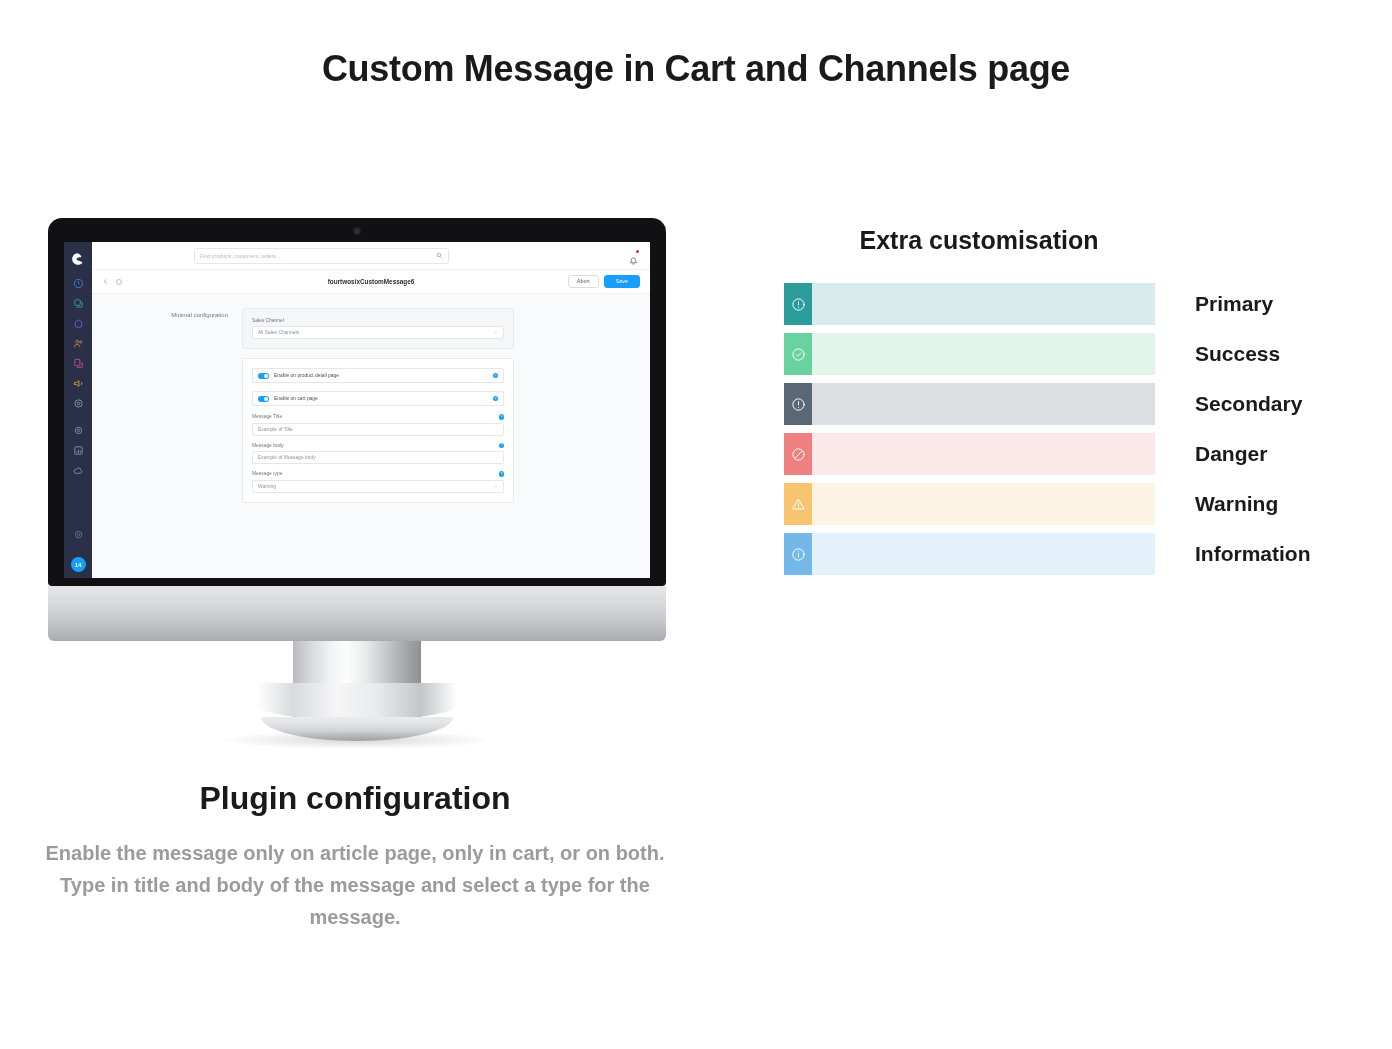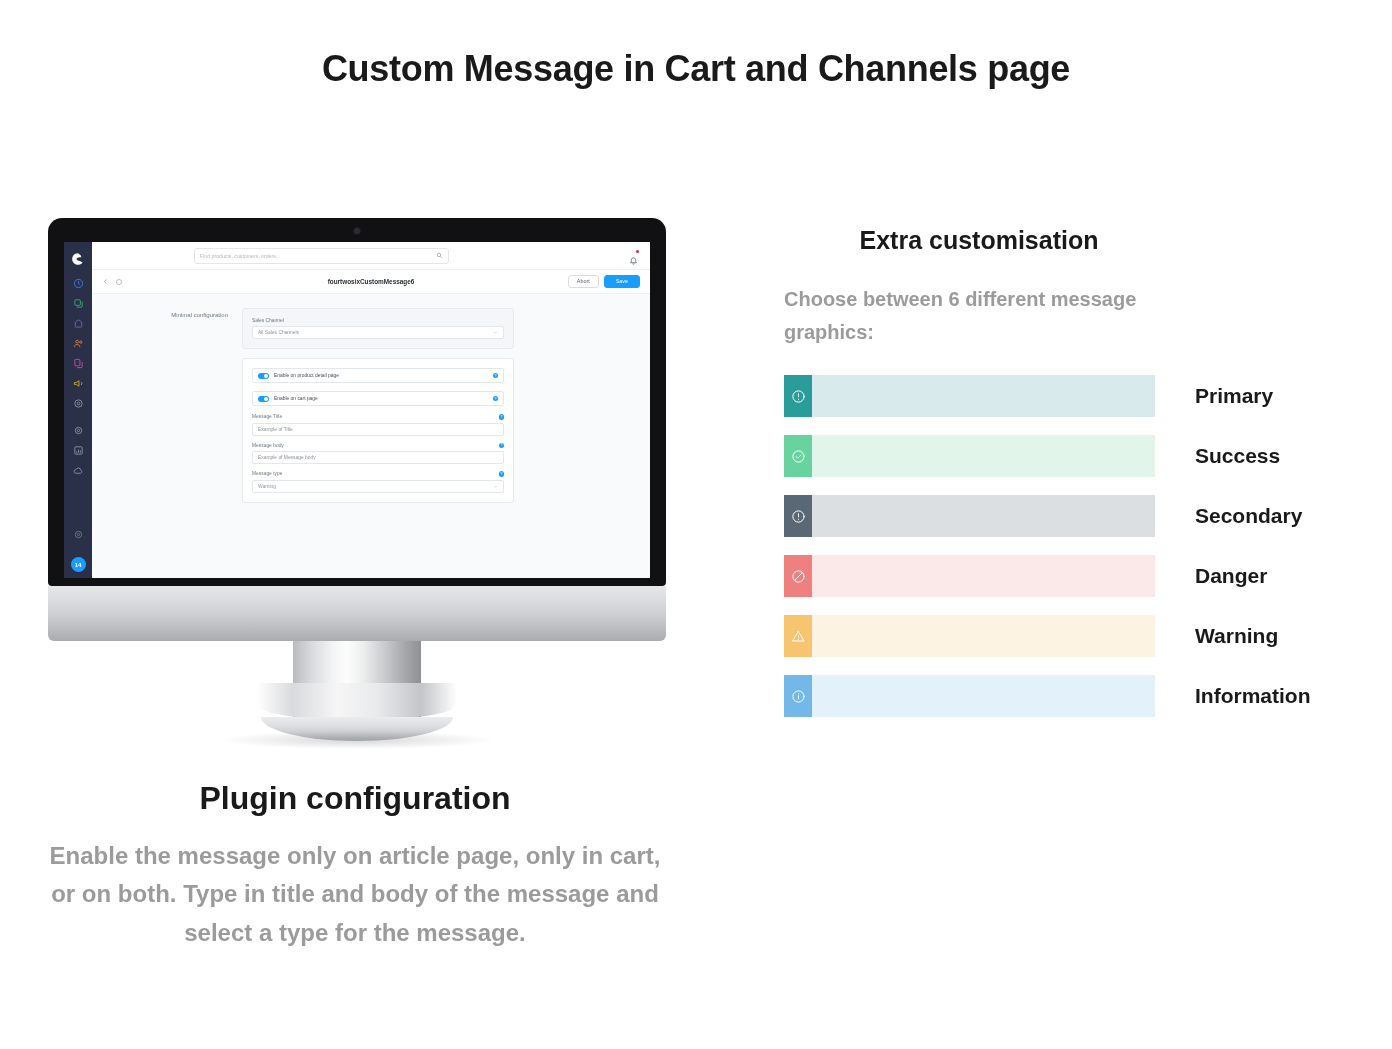--- a/index.html
+++ b/index.html
@@ -349,21 +349,21 @@
     width: 630px;
     text-align: center;
   }
   .caption-title {
     font-size: 32px;
     font-weight: bold;
     color: #1a1a1a;
     margin-bottom: 20px;
   }
   .caption-body {
-    font-size: 24px;
+    font-size: 20px;
     font-weight: bold;
     color: #9b9b9b;
     line-height: 1.6;
   }
 
   
   .right-panel {
     position: absolute;
     left: 784px;
     top: 226px;
@@ -381,21 +381,21 @@
     font-size: 20px;
     font-weight: bold;
     color: #9b9b9b;
     line-height: 1.65;
     width: 440px;
     margin-bottom: 26px;
   }
   .msg-row {
     display: flex;
     align-items: center;
-    margin-bottom: 18px;
+    margin-bottom: 8px;
   }
   .msg-bar {
     width: 371px;
     height: 42px;
     display: flex;
     overflow: hidden;
   }
   .msg-icon-block {
     width: 28px;
     flex: 0 0 28px;
@@ -587,21 +587,20 @@
   </div>
 </div>
 
 <div class="left-caption">
   <div class="caption-title">Plugin configuration</div>
   <div class="caption-body">Enable the message only on article page, only in cart, or on both. Type in title and body of the message and select a type for the message.</div>
 </div>
 
 <div class="right-panel">
   <div class="right-title">Extra customisation</div>
-  <div class="right-sub">Choose between 6 different message graphics:</div>
   <div id="msg-list">
       <div class="msg-row">
         <div class="msg-bar">
           <div class="msg-icon-block" style="background: rgb(42, 157, 155);">
             <svg viewBox="0 0 24 24" fill="none" stroke="#ffffff" stroke-width="1.6" stroke-linecap="round" stroke-linejoin="round">
               <circle cx="12" cy="12" r="9"></circle>
               <path d="M12 7.5v5"></path>
               <path d="M12 16.2v.3"></path>
             </svg>
           </div>

